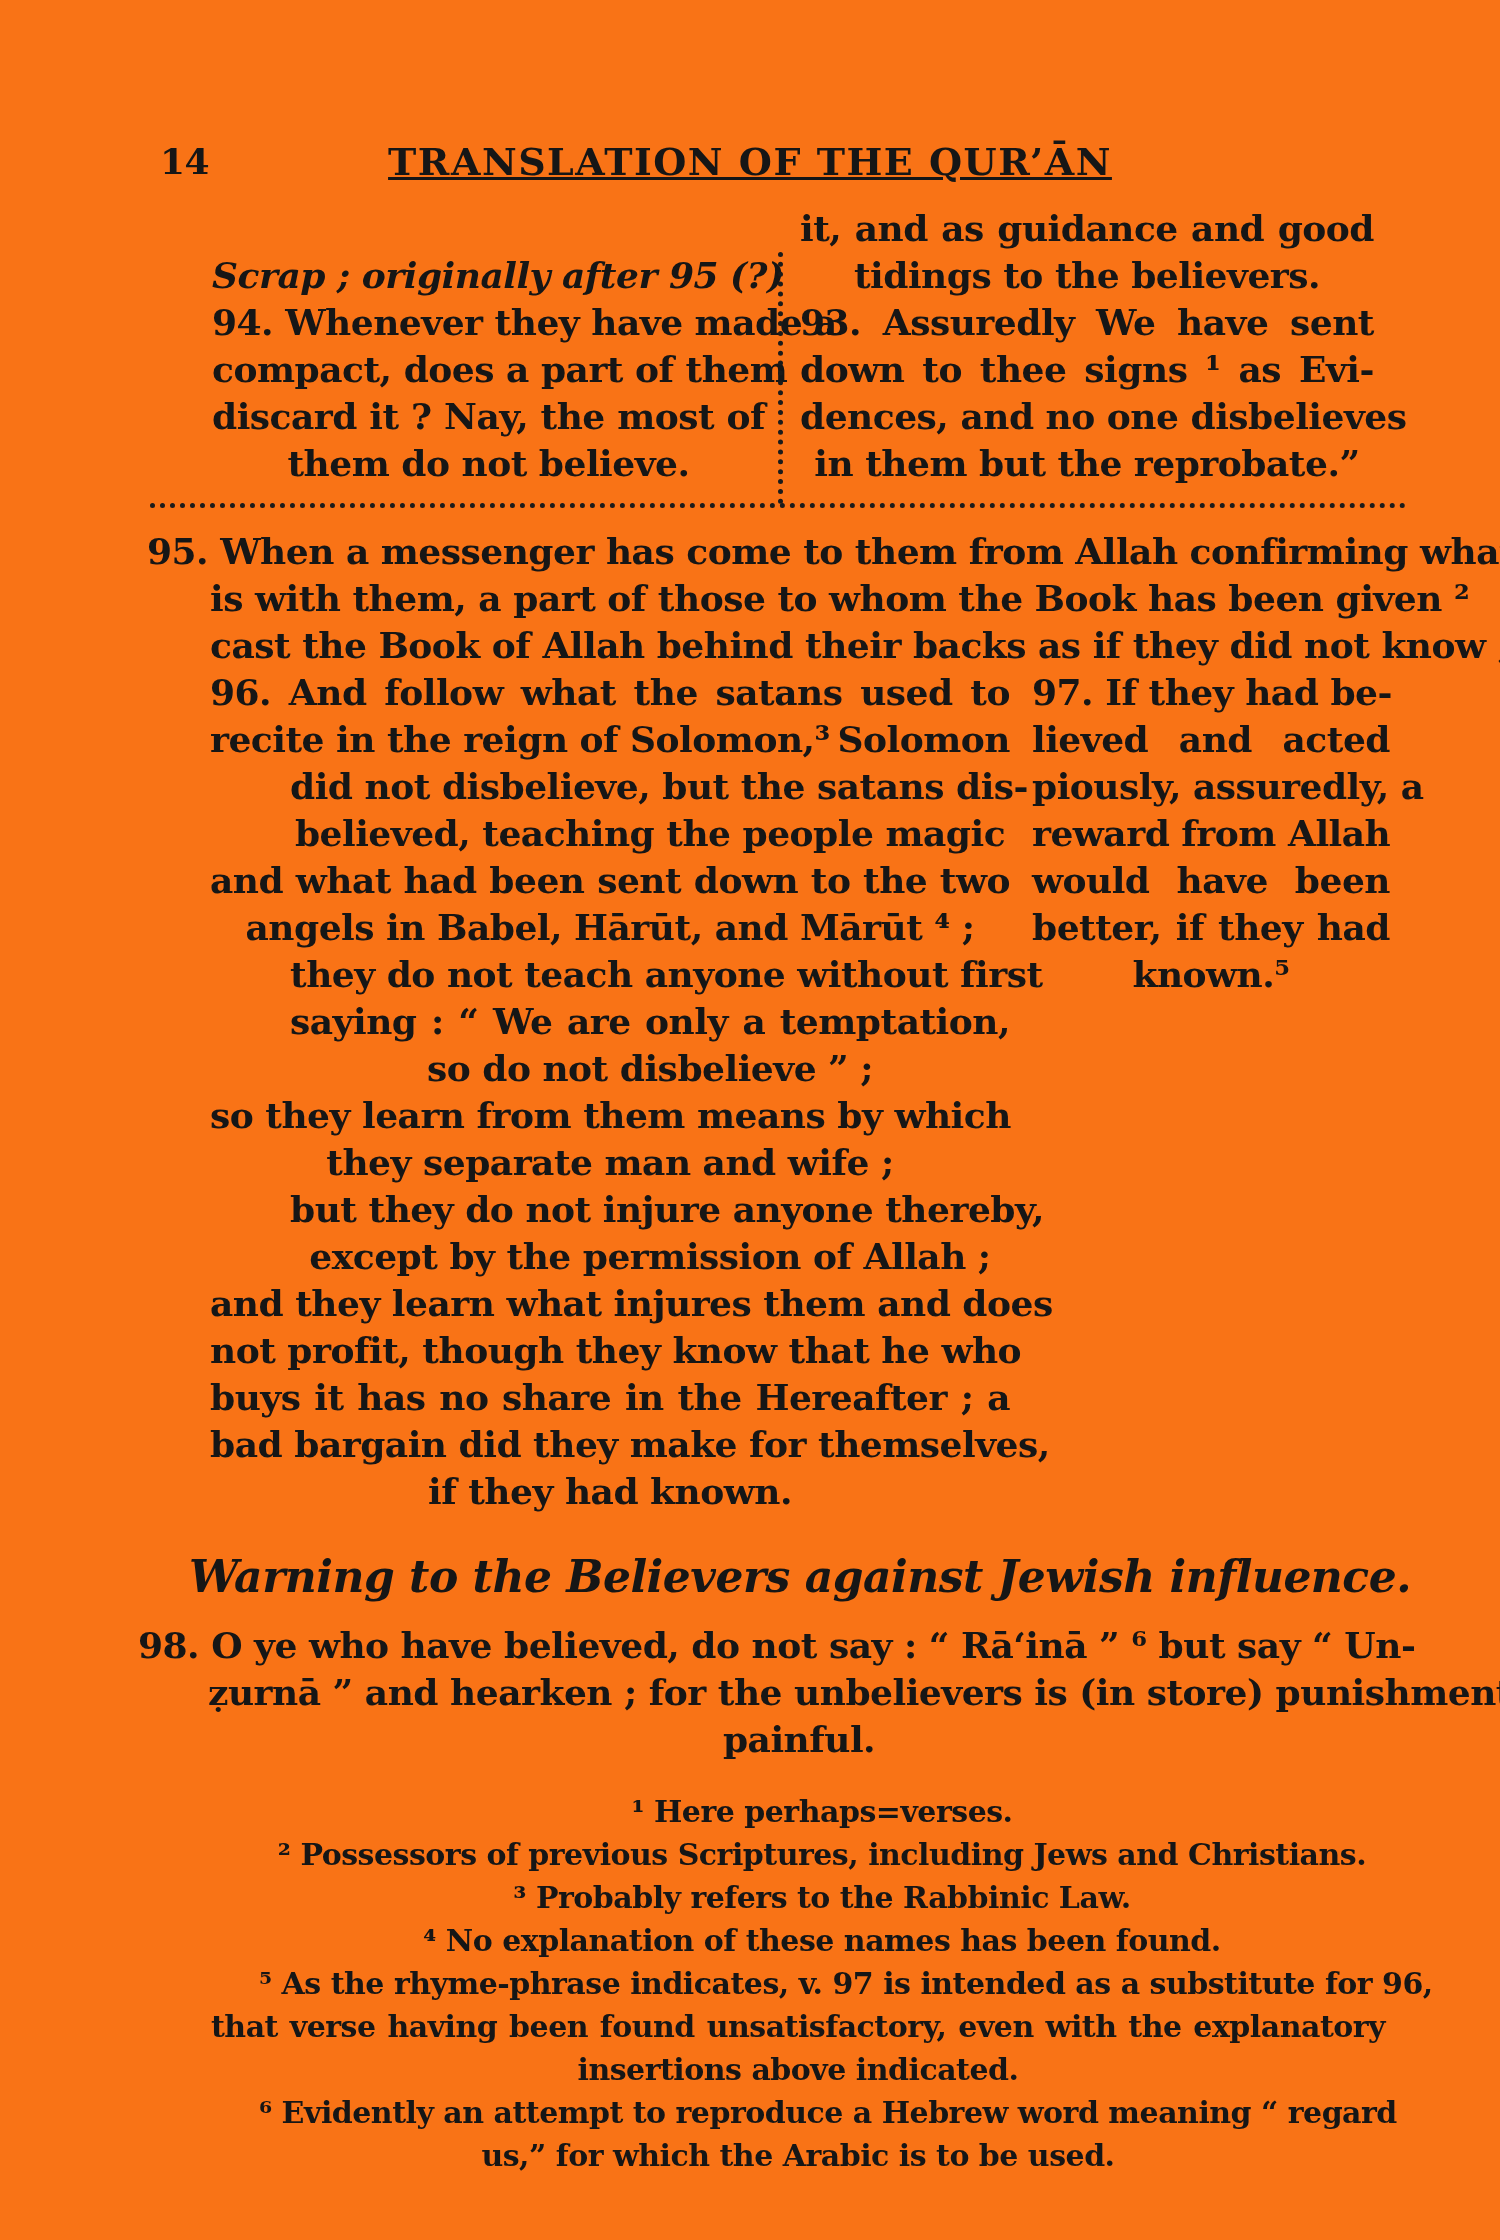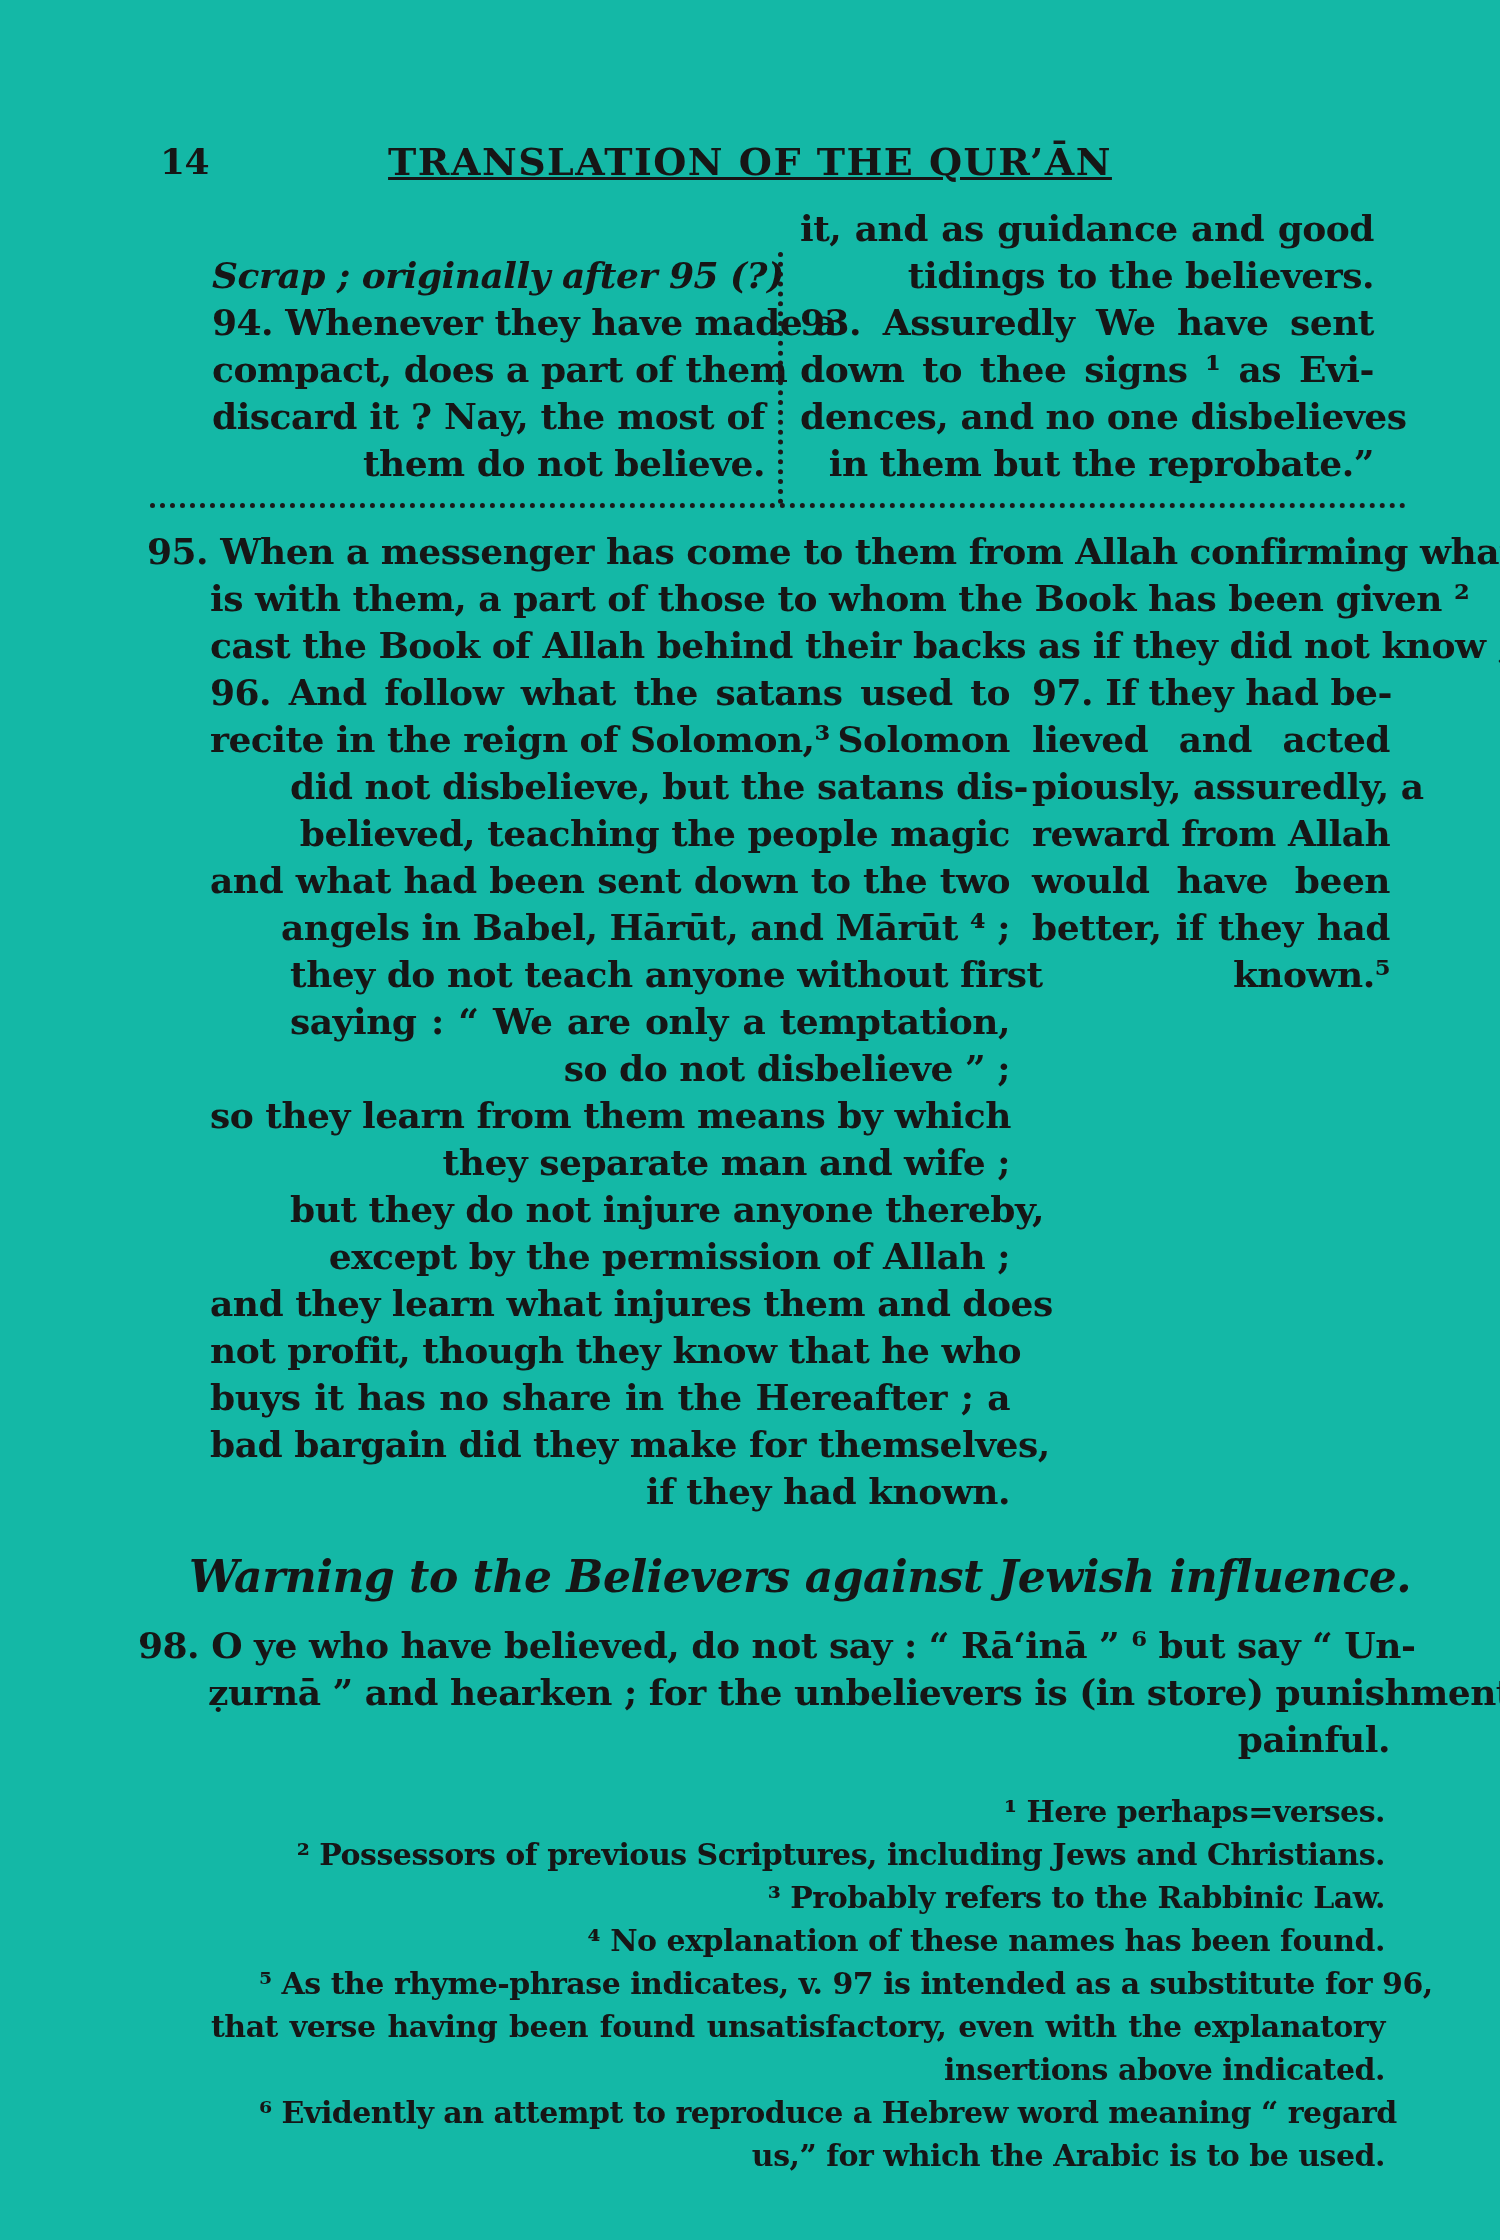--- a/index.html
+++ b/index.html
@@ -1,26 +1,26 @@
 <!DOCTYPE html>
 <html><head>
 <meta charset="utf-8">
 <style>
   html,body { margin:0; padding:0; background:#e8e8e8; }
   #page {
     position:relative; width:1500px; height:2240px;
-    background:#14b8a6; color:#161616;
+    background:#f97316; color:#161616;
     font-family:"DejaVu Serif","Liberation Serif",serif;
     font-weight:bold; letter-spacing:-0.5px;
     overflow:hidden;
   }
   .abs { position:absolute; }
   .tl  { height:47px; line-height:47px; white-space:nowrap; font-size:36px; }
   .j   { text-align:justify; text-align-last:justify; }
-  .rag { text-align:right; }
+  .rag { text-align:center; }
   .c1  { padding-left:63px; }   
   .c2  { padding-left:70px; }
   .i2  { padding-left:80px; }   
   .split { display:flex; justify-content:space-between; }
   #page-number { font-size:36px; }
   #running-title { font-size:38px; letter-spacing:1.5px; text-align:center; }
   .caption { font-style:italic; text-align:left; }
   #section-heading { font-style:italic; font-size:44px; text-align:center; height:47px; line-height:47px; }
   .dotted-v { border-left:5px dotted #1b1b1b; width:0; }
   .dotted-h { border-top:5px dotted #1b1b1b; height:0; }

